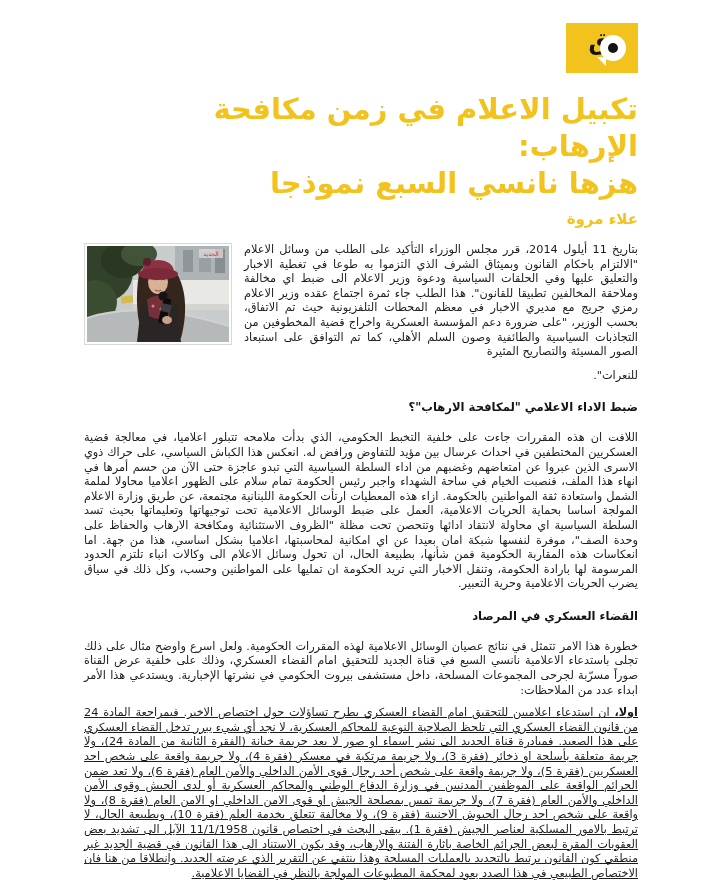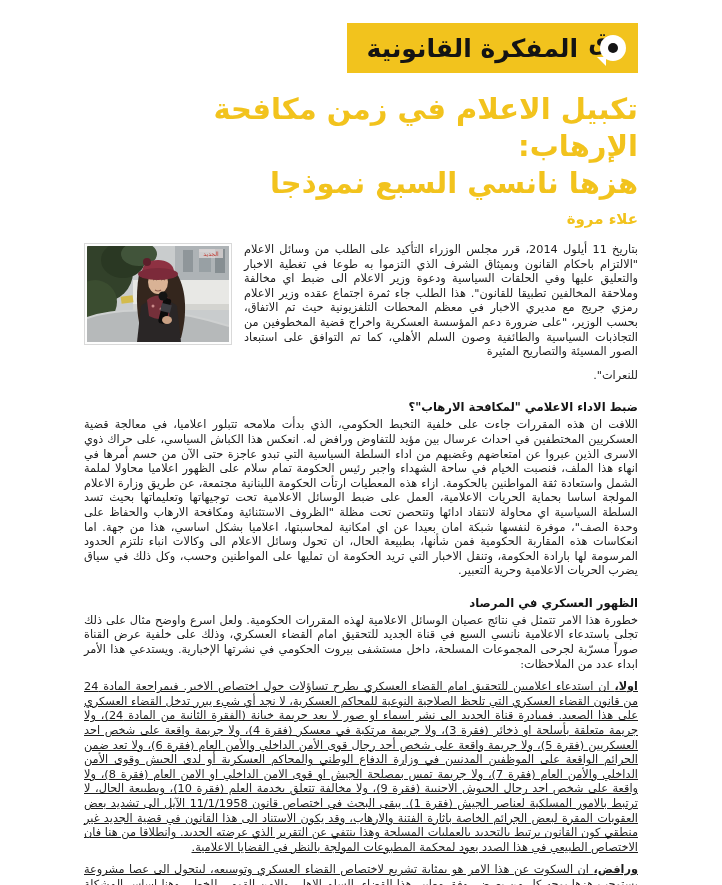--- a/index.html
+++ b/index.html
@@ -63,37 +63,36 @@
     flex:0 0 auto; width:148px;
     background:#fdfdfd; border:1px solid #d9d9d9; padding:2px;
   }
   .photo svg { display:block; width:142px; height:96px; }
   .intro-tail { margin-top:9px; text-align:right; font-size:11.3px; line-height:14.6px; }
 
   h2.section {
     margin-top:17px; margin-bottom:3px;
     font-size:11.6px; font-weight:bold; color:#141414;
   }
-  p.body { margin-top:4px; }
+  p.body { margin-top:17px; }
   p.body.spaced { margin-top:8px;text-decoration:underline; }
   p.body b { font-weight:bold; }
 </style>
 </head>
 <body>
 
 <div class="container">
 
   <div class="banner-row">
     <div class="banner">
       <div class="logo">
         <span class="qaf">ق</span>
         <span class="bubble"></span>
         <span class="tail"></span>
       </div>
-      <span class="banner-text">المفكرة القانونية</span>
     </div>
   </div>
 
   <h1 class="title">
     <span>تكبيل الاعلام في زمن مكافحة الإرهاب:</span><br>
     <span>هزها نانسي السبع نموذجا</span>
   </h1>
 
   <div class="author">علاء مروة</div>
 
@@ -147,20 +146,20 @@
         <rect x="112" y="3" width="24" height="9" fill="#e5dede" opacity="0.7"></rect>
         <text x="124" y="10" font-size="6" fill="#c03a32" text-anchor="middle" font-family="DejaVu Sans, sans-serif">الجديد</text>
       </svg>
     </div>
   </div>
   <div class="intro-tail">للنعرات".</div>
 
   <h2 class="section">ضبط الاداء الاعلامي "لمكافحة الارهاب"؟</h2>
   <p class="body">اللافت ان هذه المقررات جاءت على خلفية التخبط الحكومي، الذي بدأت ملامحه تتبلور اعلاميا، في معالجة قضية العسكريين المختطفين في احداث عرسال بين مؤيد للتفاوض ورافض له. انعكس هذا الكباش السياسي، على حراك ذوي الاسرى الذين عبروا عن امتعاضهم وغضبهم من اداء السلطة السياسية التي تبدو عاجزة حتى الآن من حسم أمرها في انهاء هذا الملف، فنصبت الخيام في ساحة الشهداء واجبر رئيس الحكومة تمام سلام على الظهور اعلاميا محاولا لملمة الشمل واستعادة ثقة المواطنين بالحكومة. ازاء هذه المعطيات ارتأت الحكومة اللبنانية مجتمعة، عن طريق وزارة الاعلام المولجة اساسا بحماية الحريات الاعلامية، العمل على ضبط الوسائل الاعلامية تحت توجيهاتها وتعليماتها بحيث تسد السلطة السياسية اي محاولة لانتقاد ادائها وتتحصن تحت مظلة "الظروف الاستثنائية ومكافحة الارهاب والحفاظ على وحدة الصف"، موفرة لنفسها شبكة امان بعيدا عن اي امكانية لمحاسبتها، اعلاميا بشكل اساسي، هذا من جهة. اما انعكاسات هذه المقاربة الحكومية فمن شأنها، بطبيعة الحال، ان تحول وسائل الاعلام الى وكالات انباء تلتزم الحدود المرسومة لها بارادة الحكومة، وتنقل الاخبار التي تريد الحكومة ان تمليها على المواطنين وحسب، وكل ذلك في سياق يضرب الحريات الاعلامية وحرية التعبير.</p>
 
-  <h2 class="section">الظهور العسكري في المرصاد</h2>
+  <h2 class="section">القضاء العسكري في المرصاد</h2>
   <p class="body">خطورة هذا الامر تتمثل في نتائج عصيان الوسائل الاعلامية لهذه المقررات الحكومية. ولعل اسرع واوضح مثال على ذلك تجلى باستدعاء الاعلامية نانسي السبع في قناة الجديد للتحقيق امام القضاء العسكري، وذلك على خلفية عرض القناة صوراً مسرّبة لجرحى المجموعات المسلحة، داخل مستشفى بيروت الحكومي في نشرتها الإخبارية. ويستدعي هذا الأمر ابداء عدد من الملاحظات:</p>
 
   <p class="body spaced"><b>اولا،</b><span> ان استدعاء اعلاميين للتحقيق امام القضاء العسكري يطرح تساؤلات حول اختصاص الاخير. فبمراجعة المادة 24 من قانون القضاء العسكري التي تلحظ الصلاحية النوعية للمحاكم العسكرية، لا نجد أي شيء يبرر تدخل القضاء العسكري على هذا الصعيد. فمبادرة قناة الجديد الى نشر اسماء او صور لا يعد جريمة خيانة (الفقرة الثانية من المادة 24)، ولا جريمة متعلقة بأسلحة او ذخائر (فقرة 3)، ولا جريمة مرتكبة في معسكر (فقرة 4)، ولا جريمة واقعة على شخص احد العسكريين (فقرة 5)، ولا جريمة واقعة على شخص أحد رجال قوى الأمن الداخلي والأمن العام (فقرة 6)، ولا تعد ضمن الجرائم الواقعة على الموظفين المدنيين في وزارة الدفاع الوطني والمحاكم العسكرية أو لدى الجيش وقوى الأمن الداخلي والأمن العام (فقرة 7)، ولا جريمة تمس بمصلحة الجيش او قوى الامن الداخلي او الامن العام (فقرة 8)، ولا واقعة على شخص احد رجال الجيوش الاجنبية (فقرة 9)، ولا مخالفة تتعلق بخدمة العلم (فقرة 10)، وبطبيعة الحال، لا ترتبط بالامور المسلكية لعناصر الجيش (فقرة 1). يبقى البحث في اختصاص قانون 11/1/1958 الآيل الى تشديد بعض العقوبات المقرة لبعض الجرائم الخاصة باثارة الفتنة والارهاب، وقد يكون الاستناد الى هذا القانون في قضية الجديد غير منطقي كون القانون يرتبط بالتحديد بالعمليات المسلحة وهذا ينتفي عن التقرير الذي عرضته الجديد. وانطلاقا من هنا فان الاختصاص الطبيعي في هذا الصدد يعود لمحكمة المطبوعات المولجة بالنظر في القضايا الاعلامية.</span></p>
 
   <p class="body spaced"><b>ورافض،</b><span> ان السكوت عن هذا الامر هو بمثابة تشريع لاختصاص القضاء العسكري وتوسيعه، ليتحول الى عصا مشروعة يستوجب هزها بوجه كل من يعرض، وفق معايير هذا القضاء، السلم الاهلي والامن القومي للخطر. وهنا اساس المشكلة بحيث تبدو هذه المعايير آخذة بالتوسع والتمييع على قدر دقة الظروف الامنية التي تمر بها البلاد</span></p>
 
 </div>
 
 </body></html>

